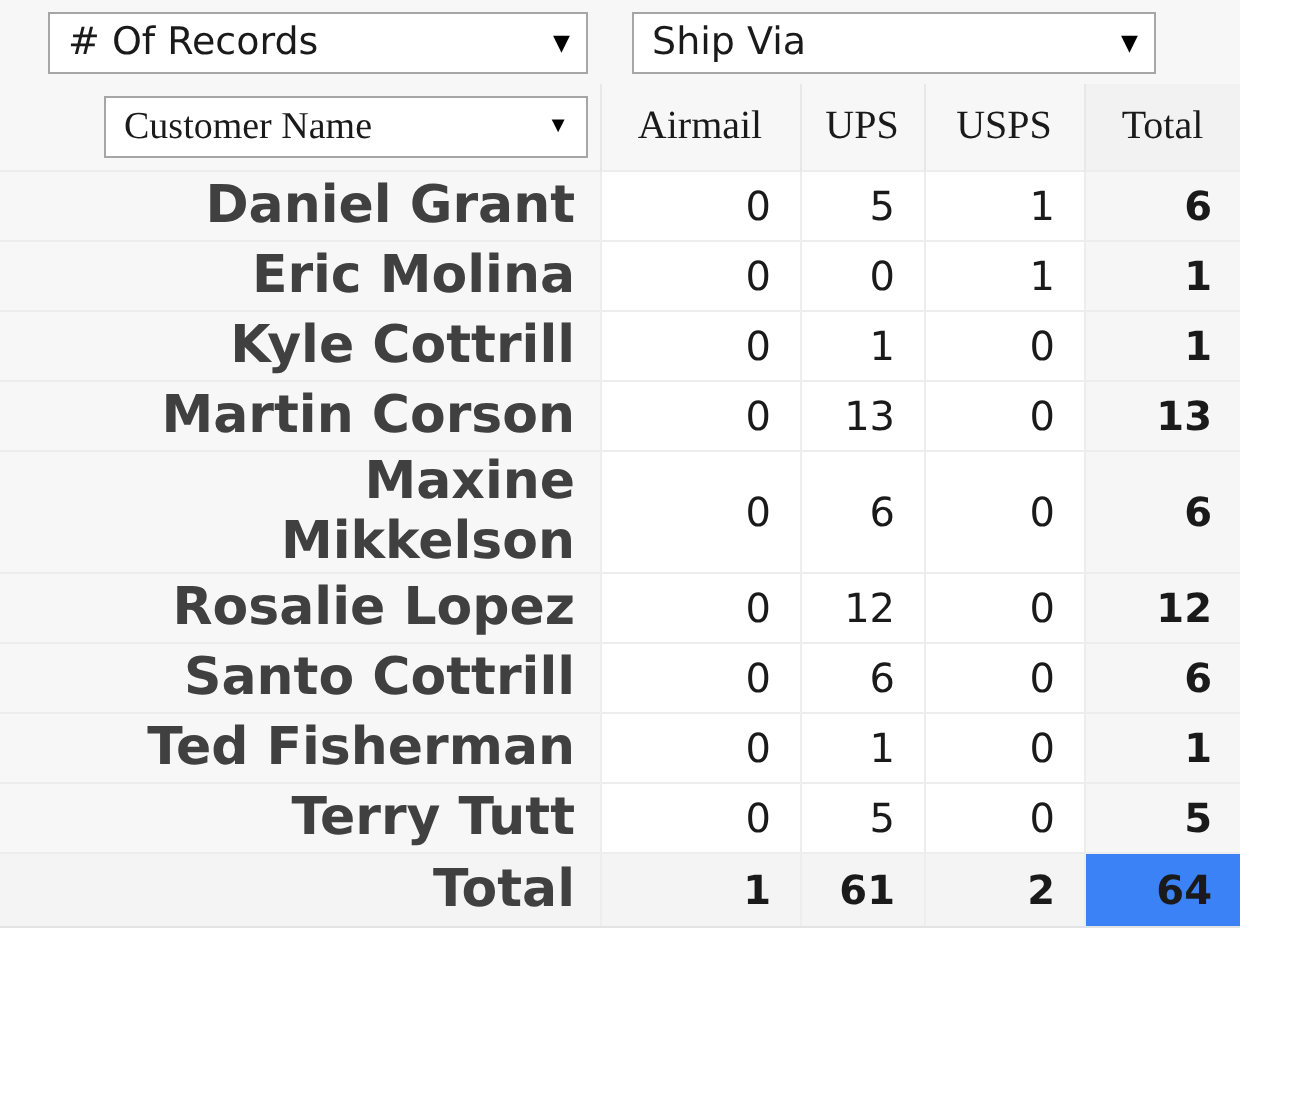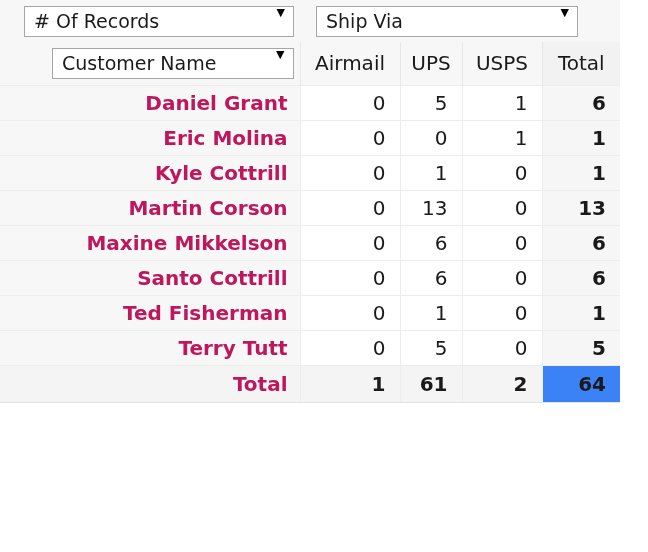--- a/index.html
+++ b/index.html
@@ -52,20 +52,21 @@
     padding: 0 6px;
   }
 
   .cell-measure   { padding-left: 24px; padding-right: 6px; }
   .cell-colfield  { padding-left: 16px; padding-right: 6px; }
   .cell-rowfield  { padding-left: 52px; padding-right: 6px; }
 
   
   .dropdown {
     display: flex;
+    align-items: center;
     justify-content: space-between;
     height: 31px;
     background: #ffffff;
     border: 1px solid #a6a6a6;
     padding: 0 8px 0 9px;
     font-size: 19px;
     color: #1a1a1a;
     white-space: nowrap;
     overflow: hidden;
   }
@@ -88,41 +89,42 @@
   .dropdown.ship-via { width: 262px; }
 
   
   tr.colhdr-row th {
     height: 43px;
     background: #f7f7f7;
     font-size: 20px;
     color: #1a1a1a;
     text-align: center;
     border-left: 1px solid #e8e8e8;
+    font-family: Liberation Serif, serif;
   }
   tr.colhdr-row th.hdr-blank { border-left: none; background: #f7f7f7; }
   tr.colhdr-row th.hdr-total { background: #f2f2f2; }
 
   
   tr.data-row td {
     height: 35px;
     border-top: 1px solid #ededed;
   }
 
   td.gutter {
     background: #f7f7f7;
   }
 
   td.row-header {
     background: #f7f7f7;
     text-align: right;
     padding-right: 12px;
-    font-size: 20px;
+    font-size: 26px;
     font-weight: bold;
-    color: #be185d;
+    color: #404040;
   }
 
   td.val {
     background: #ffffff;
     text-align: right;
     padding-right: 14px;
     font-size: 20px;
     border-left: 1px solid #ededed;
   }
 
@@ -233,20 +235,28 @@
       <tr class="data-row">
         <td class="gutter"></td>
         <td class="row-header">Maxine Mikkelson</td>
         <td class="val">0</td>
         <td class="val">6</td>
         <td class="val">0</td>
         <td class="val total-col">6</td>
       </tr>
 
 
+      <tr class="data-row">
+        <td class="gutter"></td>
+        <td class="row-header">Rosalie Lopez</td>
+        <td class="val">0</td>
+        <td class="val">12</td>
+        <td class="val">0</td>
+        <td class="val total-col">12</td>
+      </tr>
 
       <tr class="data-row">
         <td class="gutter"></td>
         <td class="row-header">Santo Cottrill</td>
         <td class="val">0</td>
         <td class="val">6</td>
         <td class="val">0</td>
         <td class="val total-col">6</td>
       </tr>
 

